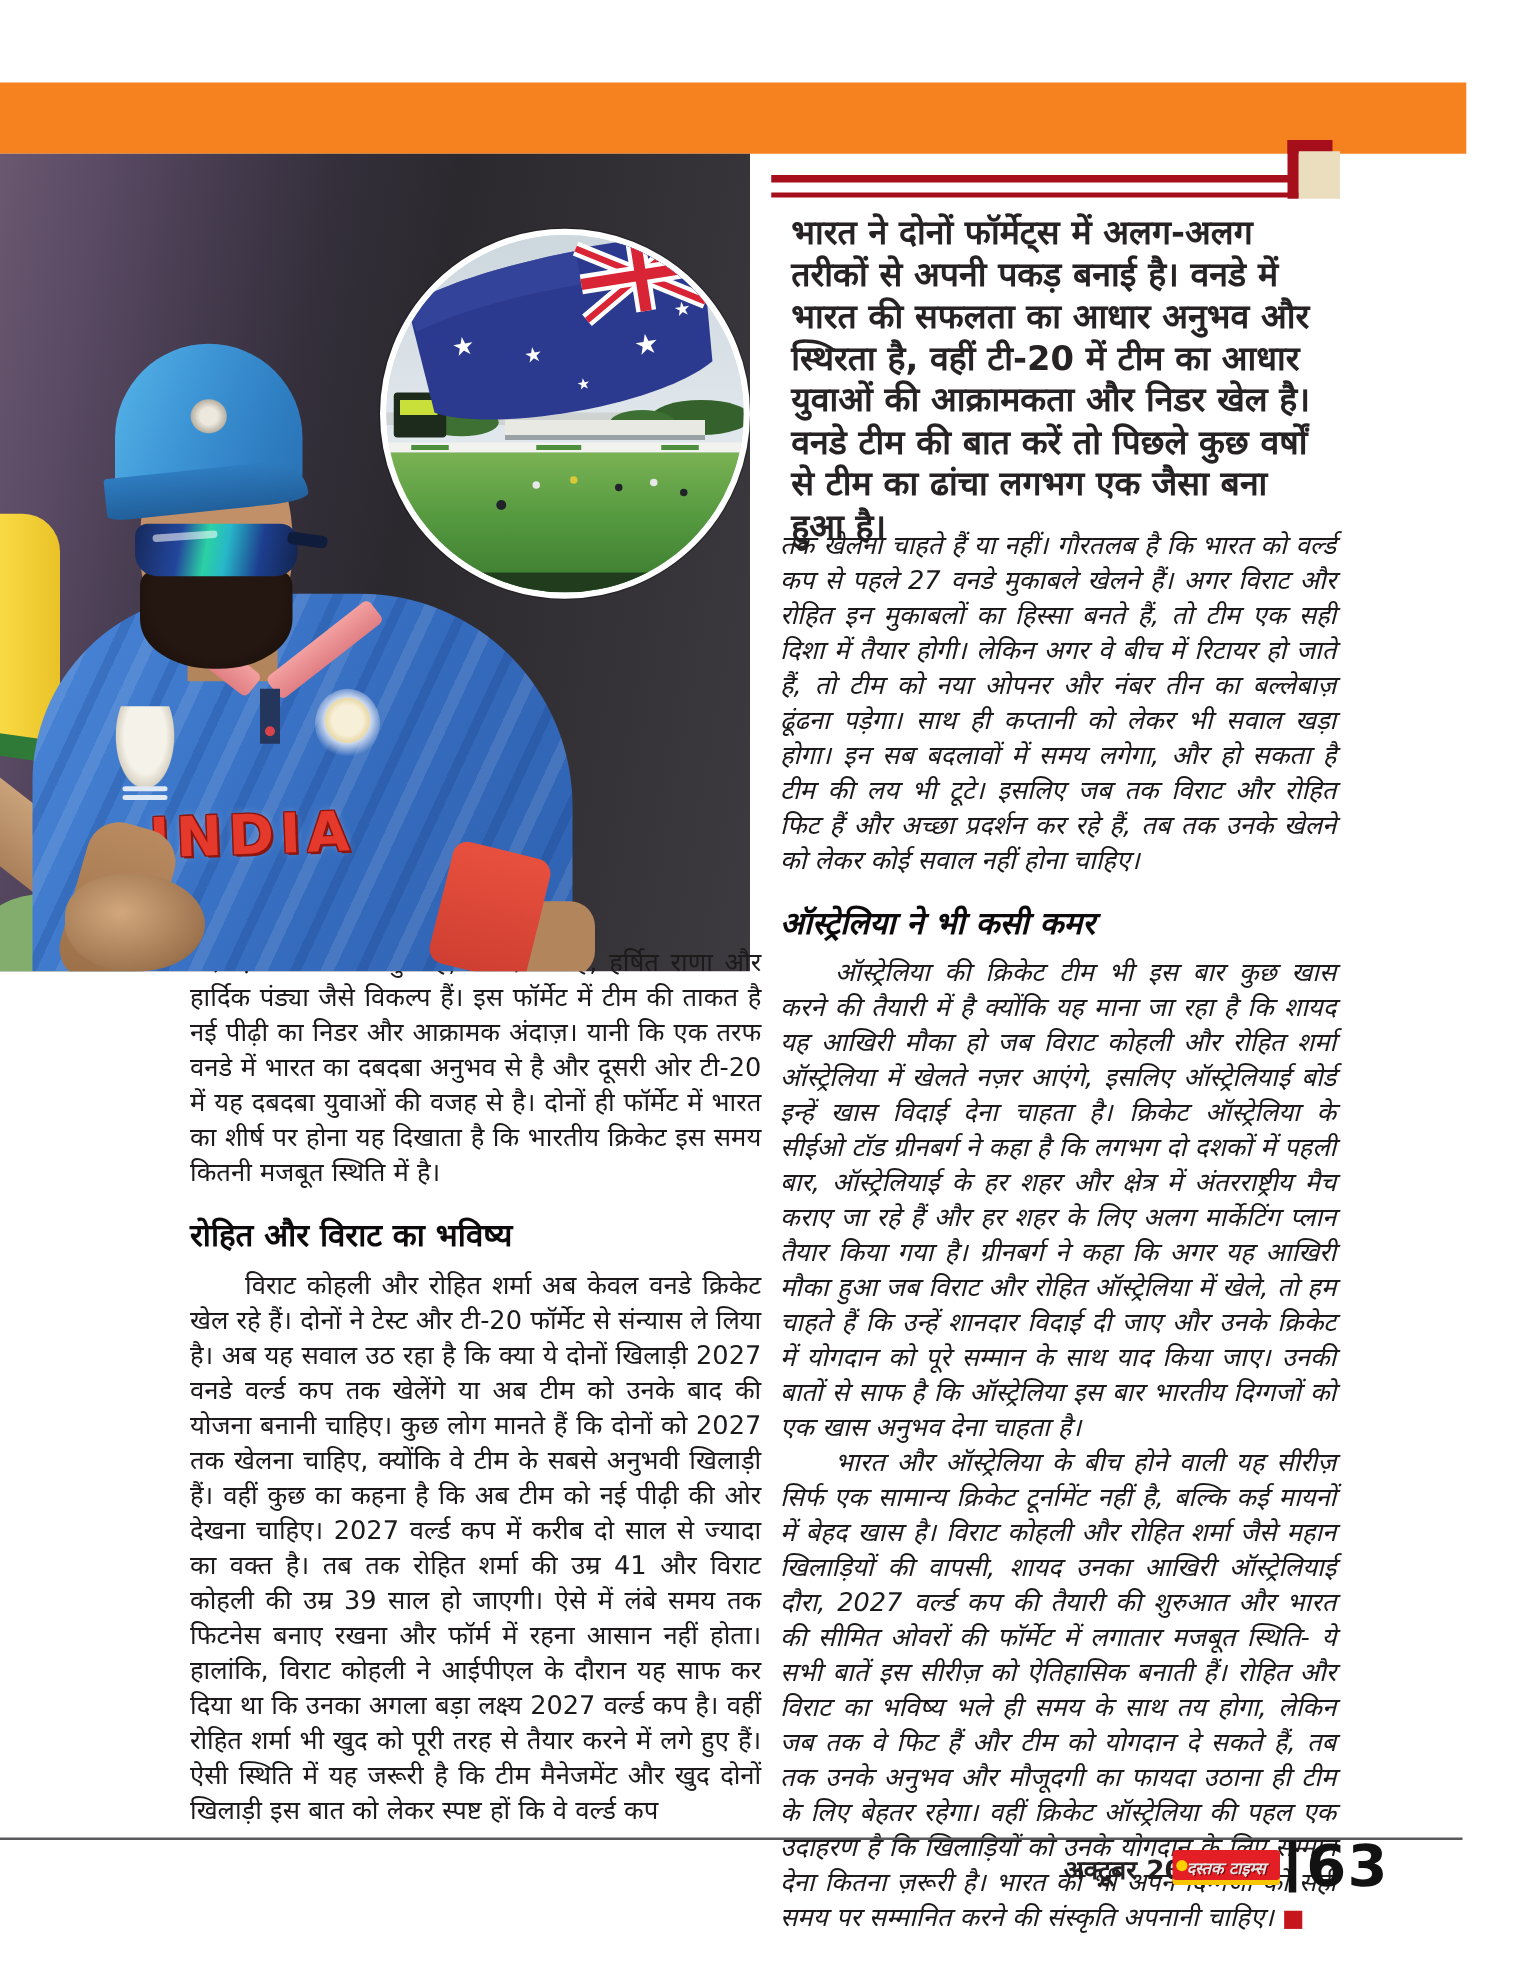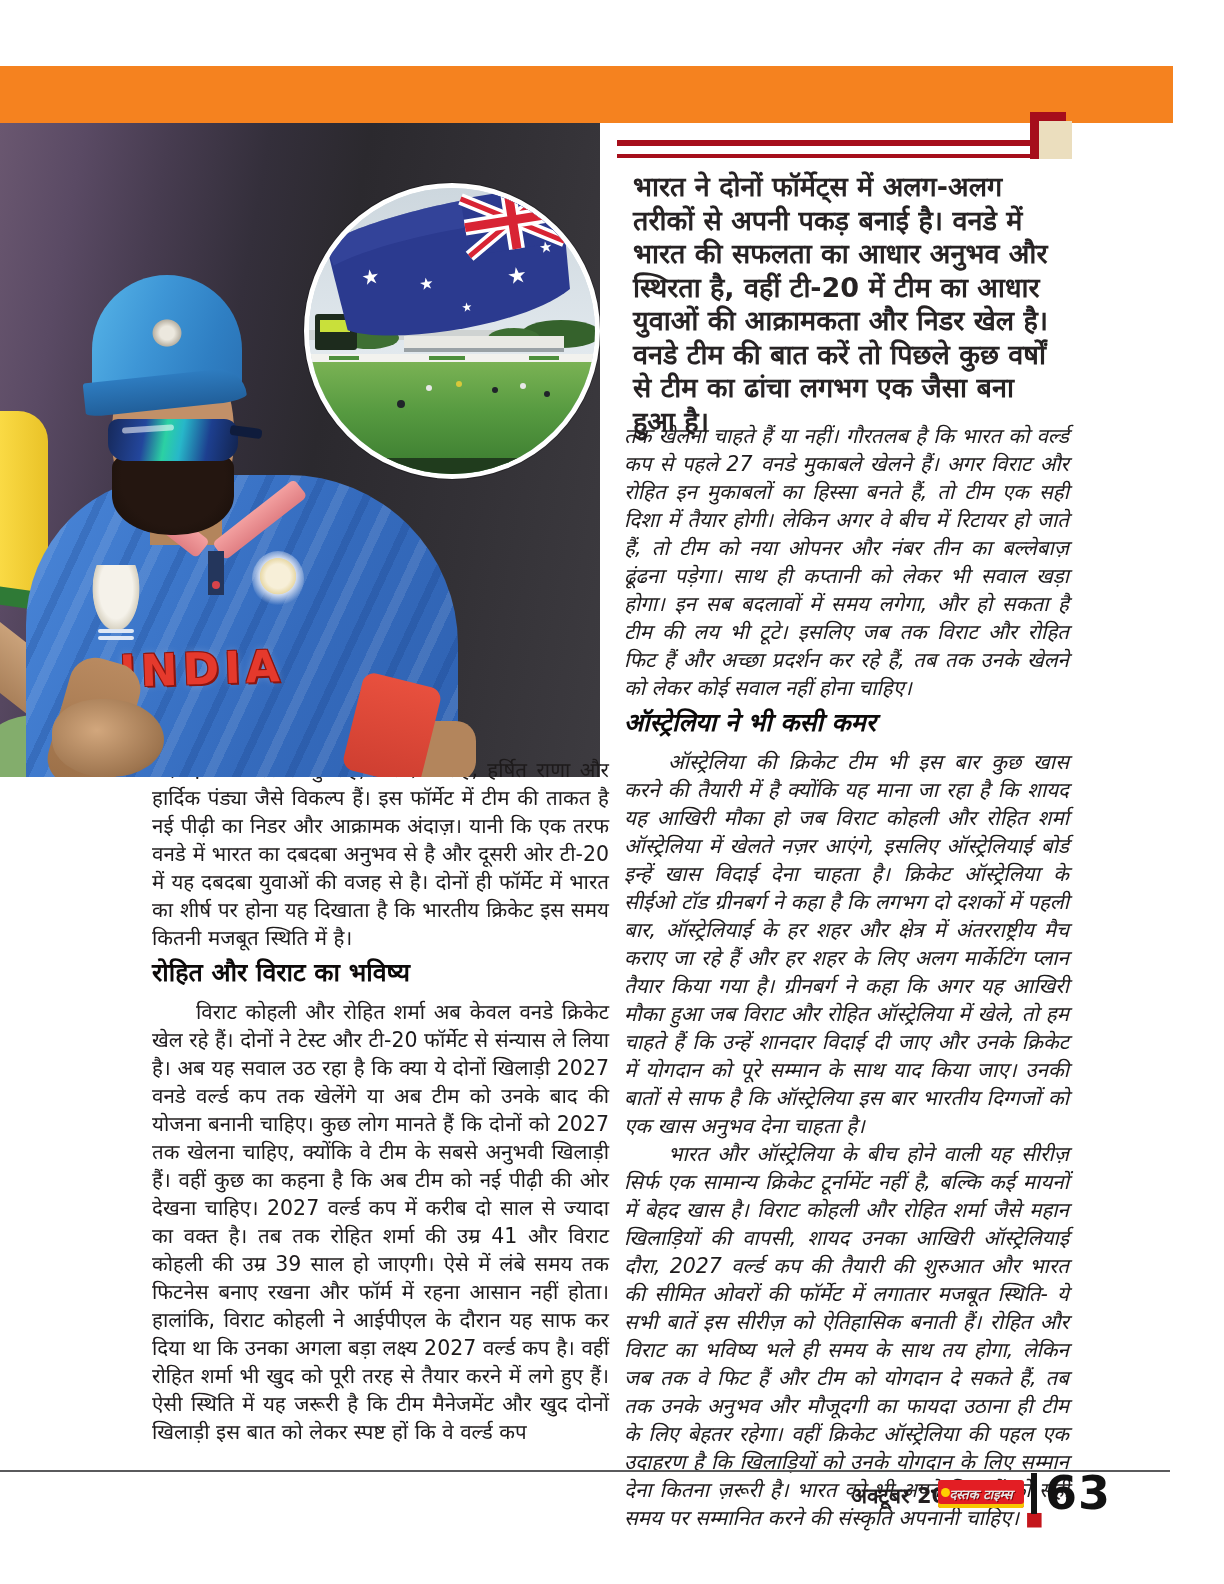--- a/index.html
+++ b/index.html
@@ -19,21 +19,21 @@
   
   .pullquote{
     position:absolute;left:633px;top:170px;width:430px;
     font-size:27px;line-height:33.5px;font-weight:600;color:#272324;
   }
 
   
   .col{position:absolute;text-align:justify;color:#1d1a1b;font-size:20.5px;line-height:28px;}
   .col p{margin:0;}
   .col p.indent{text-indent:44px;}
-  .col h3{margin:6px 0 10px 0;font-size:25px;line-height:30px;font-weight:700;color:#0c0a0a;text-align:left;}
+  .col h3{margin:22px 0 10px 0;font-size:25px;line-height:30px;font-weight:700;color:#0c0a0a;text-align:left;}
   .left-col{left:152px;top:756px;width:457px;}
   .right-col{left:624px;top:422px;width:445px;font-style:italic;}
   .end-mark{color:#c4161c;font-size:19px;}
 
   
   .footer-rule{position:absolute;left:0;top:1470px;width:1170px;height:2px;background:#5a5a5c;}
   .footer-date{position:absolute;left:851px;top:1481px;font-size:21px;font-weight:700;color:#231f20;}
   .footer-logo{
     position:absolute;left:938px;top:1480px;width:86px;height:28px;background:#e31e24;
     border-radius:3px;display:flex;align-items:center;justify-content:center;z-index:2;

